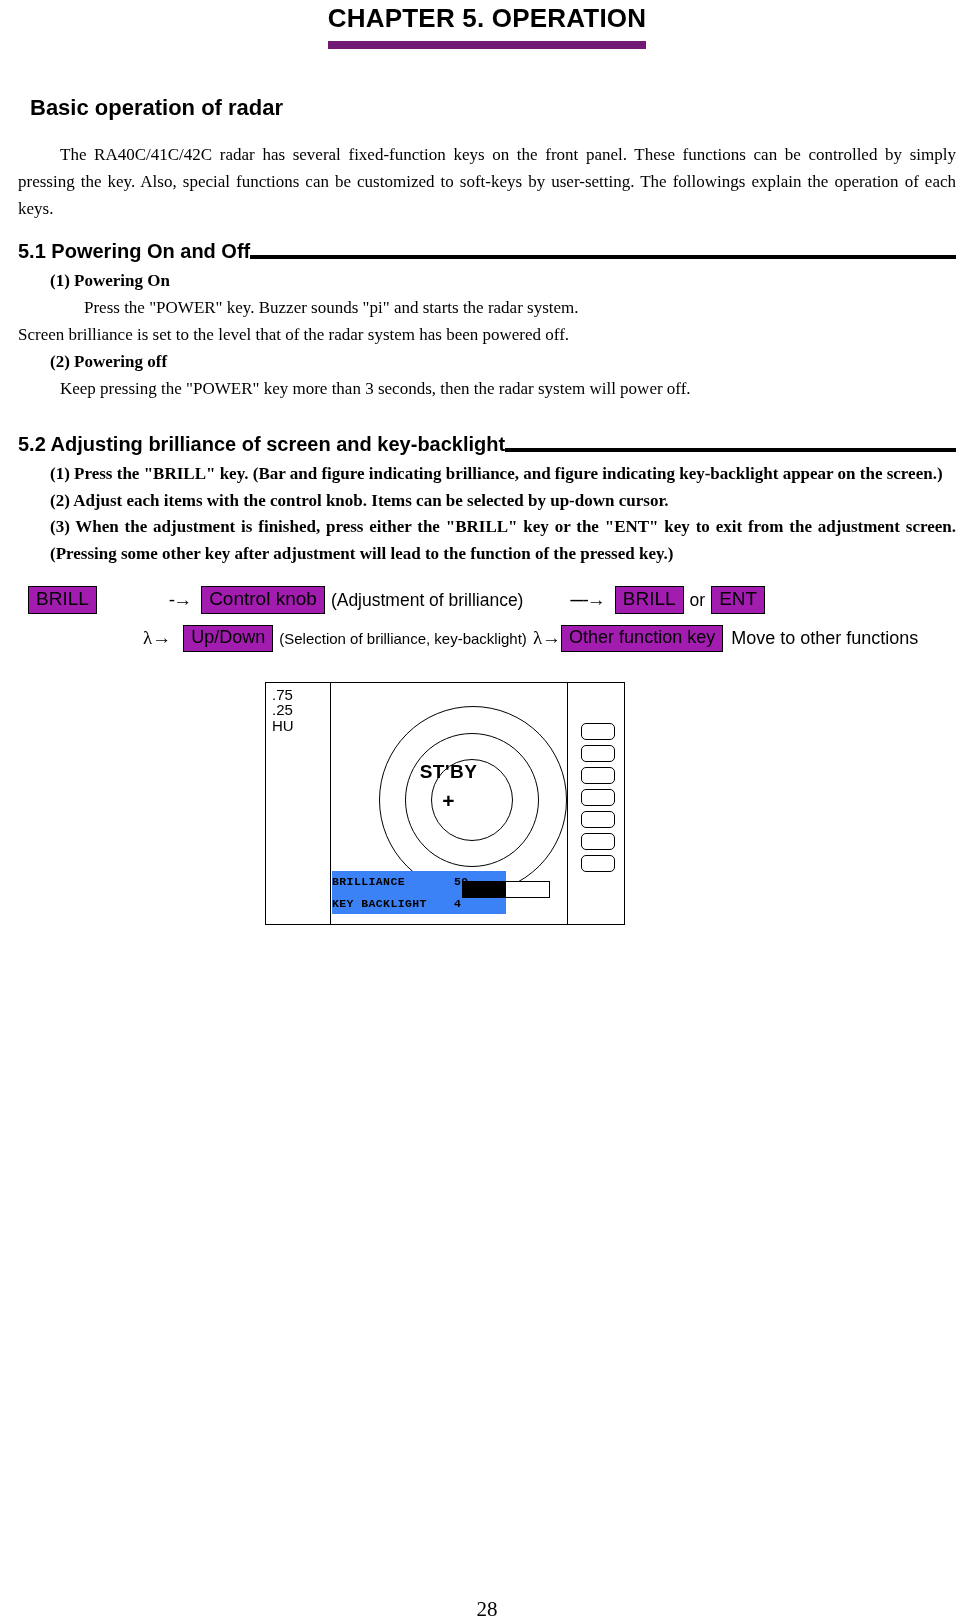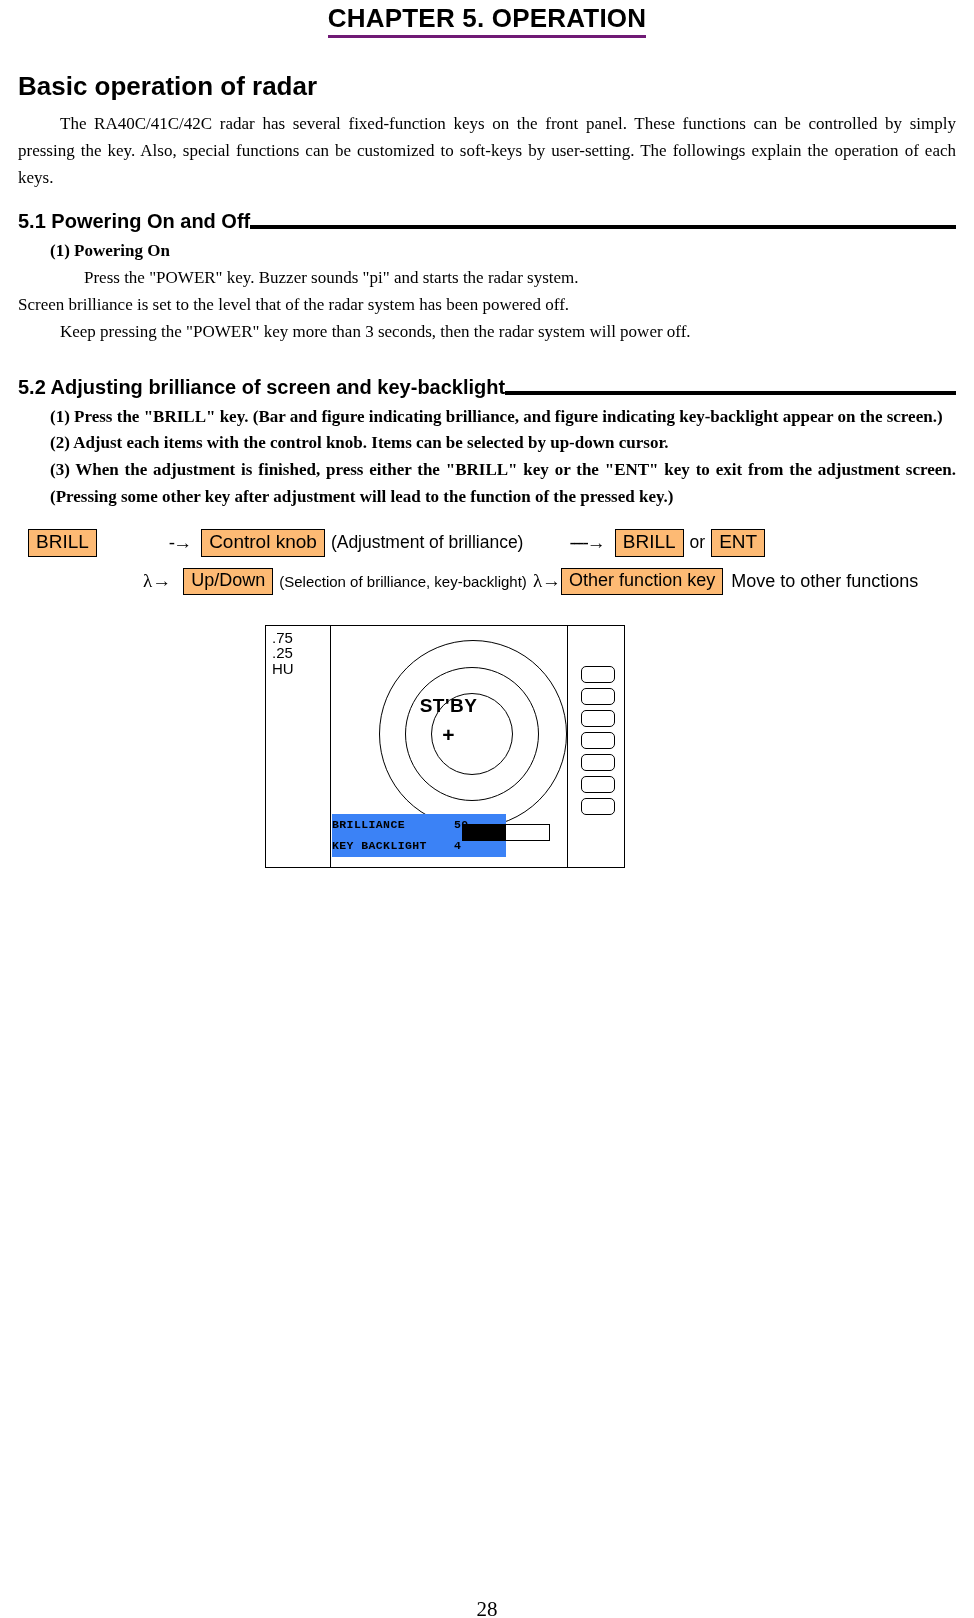--- a/index.html
+++ b/index.html
@@ -29,31 +29,31 @@
     text-align: center;
     font-family: "Liberation Sans", sans-serif;
     font-weight: bold;
     font-size: 26px;
     letter-spacing: 0.2px;
     margin: 0;
     padding-top: 4px;
     line-height: 1.1;
   }
   .chapter-title span.underlined {
-    border-bottom: 3px solid #701a75;
-    padding-bottom: 2px;
+    border-bottom: 8px solid #701a75;
+    padding-bottom: 8px;
     display: inline-block;
   }
 
   
   .h-bold {
     font-family: "Liberation Sans", sans-serif;
     font-weight: bold;
-    font-size: 26px;
-    margin: 0;
+    font-size: 22px;
+    margin: 12px;
     line-height: 1.15;
   }
   .sec-heading {
     font-family: "Liberation Sans", sans-serif;
     font-weight: bold;
     font-size: 20px;
     margin: 0;
     white-space: nowrap;
     display: flex;
     align-items: flex-end;
@@ -99,21 +99,21 @@
     display: flex;
     align-items: center;
     white-space: nowrap;
   }
   .flow-row.row1 { margin-bottom: 11px; }
   .keybox {
     border: 1.6px solid #000;
     padding: 2px 7px 3px 7px;
     font-size: 19px;
     line-height: 1.1;
-    background: #fdba74;
+    background: #a21caf;
   }
   .keybox.small { font-size: 18px; }
   .arrow {
     font-size: 19px;
     padding: 0 10px;
     letter-spacing: -1px;
   }
   .arrow.dash::before { content: "-"; letter-spacing: -2px; }
   .arrow.dash4::before { content: "----"; letter-spacing: -2px; }
   .note {
@@ -169,21 +169,21 @@
     position: absolute;
     left: 6px;
     top: 4px;
     font-family: "Liberation Sans", sans-serif;
     font-size: 15px;
     line-height: 1.04;
   }
   .ppi {
     position: absolute;
     left: 64px;
-    top: 4px;
+    top: 13px;
     width: 237px;
     height: 100%;
     overflow: hidden;
   }
   .ring {
     position: absolute;
     border: 1.6px solid #000;
     border-radius: 50%;
     box-sizing: border-box;
   }
@@ -294,20 +294,21 @@
   <div class="sec-heading">
     <span>5.1 Powering On and Off</span>
     <span class="sec-rule"></span>
   </div>
 
   <div class="sp6"></div>
 
   <p class="body-text noj pad-1">(1)  Powering On</p>
   <p class="body-text noj pad-2">Press the "POWER" key. Buzzer sounds "pi" and starts the radar system.</p>
   <p class="body-text noj">Screen brilliance is set to the level that of the radar system has been powered off.</p>
+  <p class="body-text noj pad-1">(2)  Powering off</p>
   <p class="body-text indent-1">Keep pressing the "POWER" key more than 3 seconds, then the radar system will power off.</p>
 
   <div class="sp30"></div>
 
   <div class="sec-heading">
     <span>5.2 Adjusting brilliance of screen and key-backlight</span>
     <span class="sec-rule"></span>
   </div>
 
   <div class="sp6"></div>

